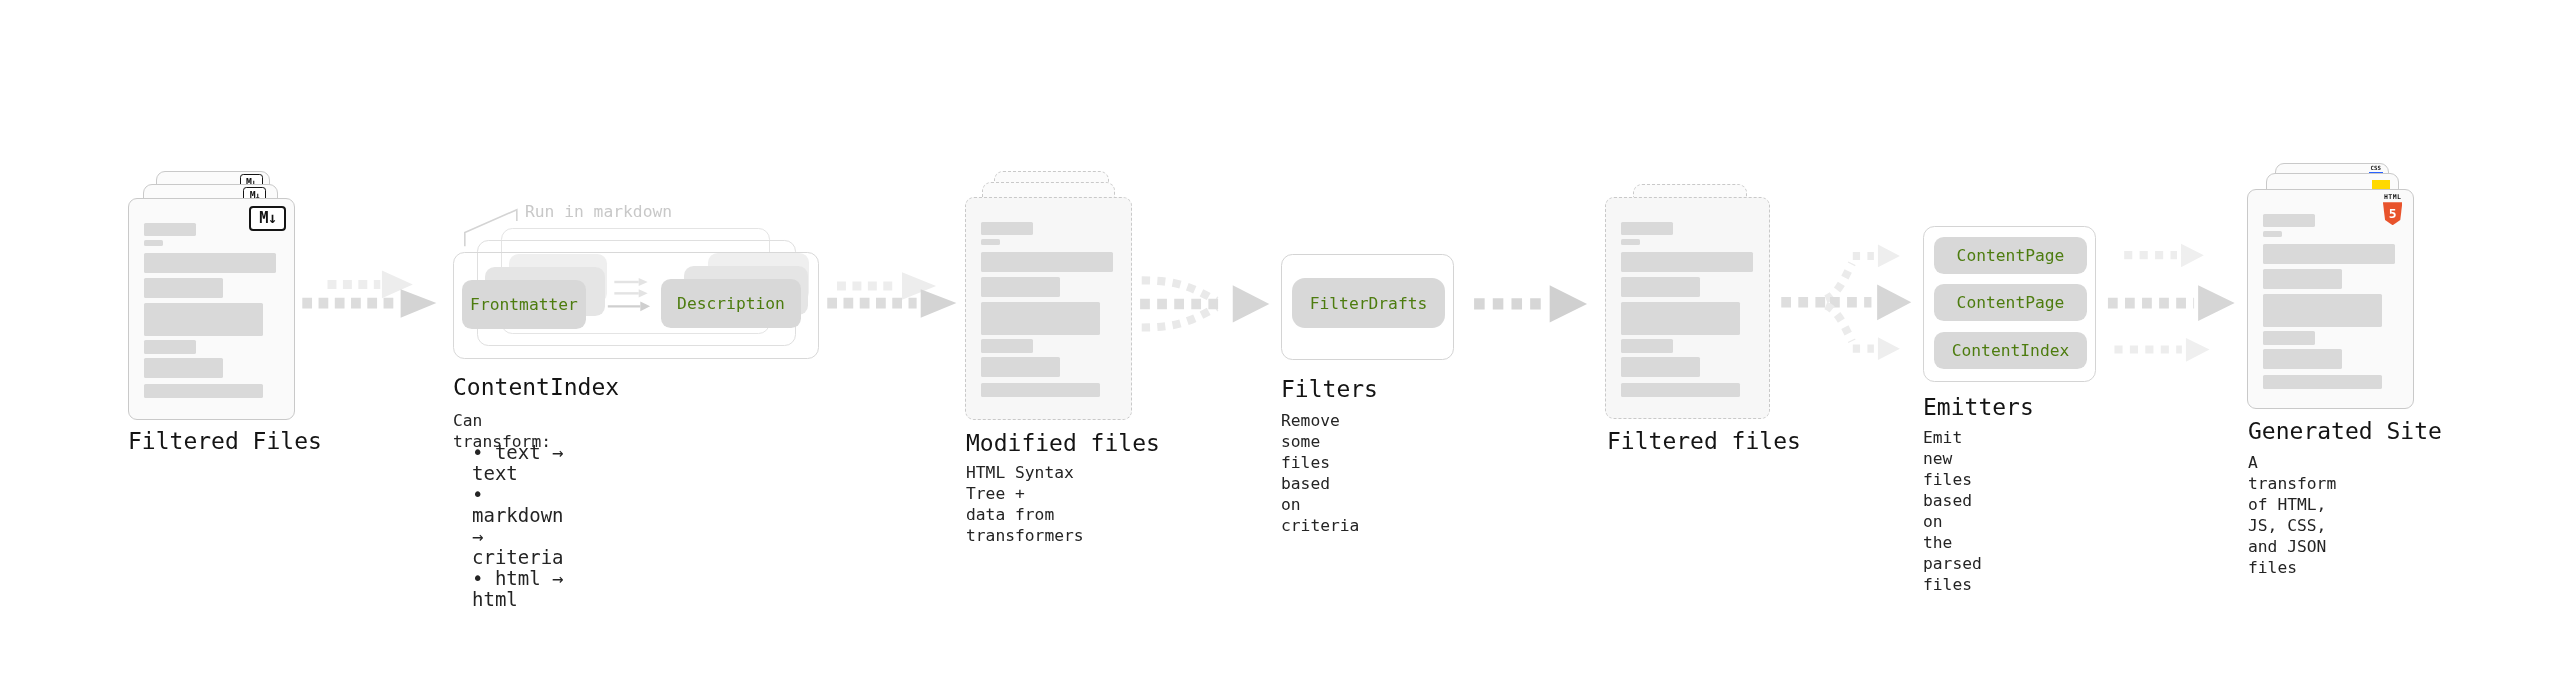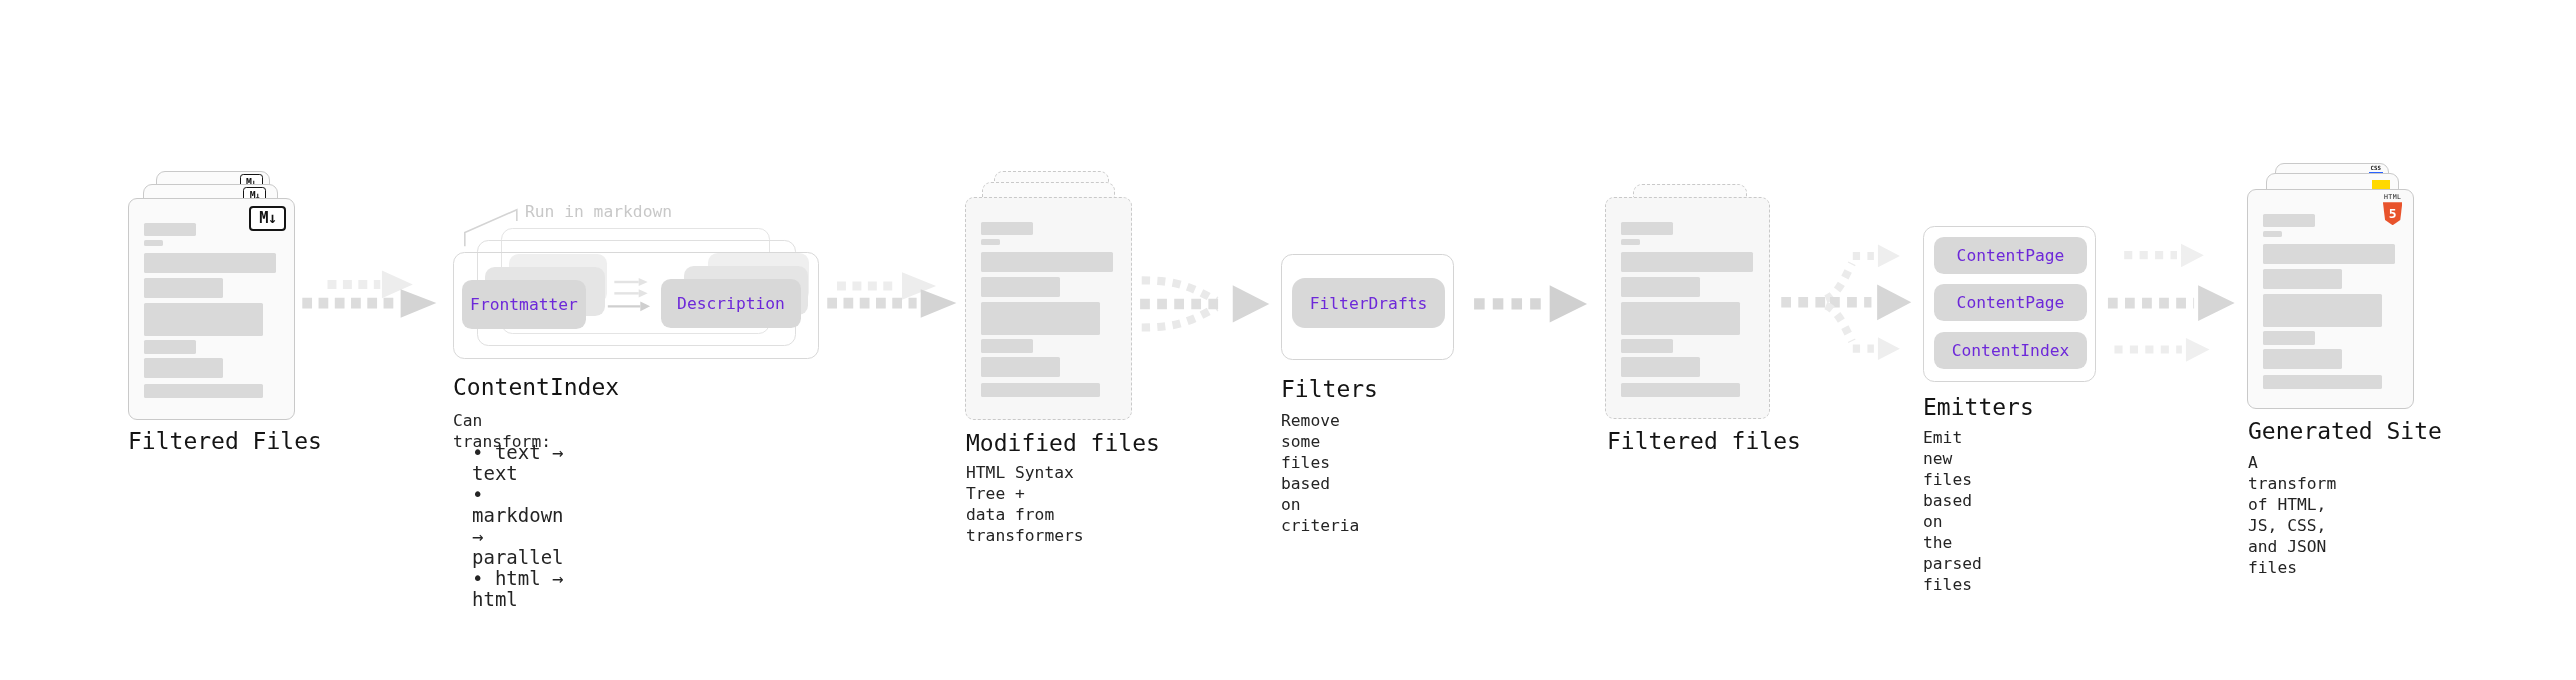--- a/index.html
+++ b/index.html
@@ -27,29 +27,29 @@
   .mdicon{position:absolute;background:#fff;border:2.4px solid #141414;border-radius:4.1px;
           display:flex;align-items:center;justify-content:center;font-weight:bold;color:#141414;
           font-size:15.4px;letter-spacing:-0.8px;z-index:3}
   .mdicon.sm{border-width:1.6px;font-size:9.8px;border-radius:3.3px}
   
   .cssicon{position:absolute;display:flex;flex-direction:column;align-items:center;z-index:3}
   .cssicon .word{font-size:5.7px;line-height:5.7px;font-weight:bold;color:#111;letter-spacing:0.2px}
   .cssicon .bar{width:14.6px;height:2.4px;background:#2962ff;margin-top:0.8px}
   .jsicon{position:absolute;background:#ffd900;z-index:3}
   .html5{position:absolute;display:flex;flex-direction:column;align-items:center;z-index:3}
-  .html5 .word{font-size:6.5px;line-height:6.5px;font-weight:normal;color:#111;letter-spacing:0.4px}
+  .html5 .word{font-size:6.5px;line-height:6.5px;font-weight:bold;color:#111;letter-spacing:0.4px}
   .html5 .shield{width:19.5px;height:23px;margin-top:1.6px;background:#e8532c;
                  clip-path:polygon(0 0,100% 0,89% 77%,50% 100%,11% 77%);
                  display:flex;align-items:center;justify-content:center;color:#fff;font-size:13px;font-weight:bold}
   
   .tfbox{position:absolute;border:1.6px solid #dcdcdc;border-radius:11.4px;background:transparent;box-sizing:border-box;z-index:2}
   
   .pill{position:absolute;background:#d8d8d8;border-radius:9.8px;display:flex;align-items:center;justify-content:center;
-        font-size:16.3px;color:#6d28d9;white-space:nowrap;z-index:4}
+        font-size:16.3px;color:#4d7c0f;white-space:nowrap;z-index:4}
   .echo{position:absolute;border-radius:9.8px;z-index:3}
   .echo.e1{background:#e5e5e5}
   .echo.e2{background:#efefef}
   
   .box{position:absolute;background:#fff;border:1.6px solid #d4d4d4;border-radius:11.4px;box-sizing:border-box;z-index:2}
   
   .title{position:absolute;font-size:23px;line-height:28px;color:#141414;white-space:nowrap;z-index:5}
   .body-text{position:absolute;font-size:16.3px;line-height:21px;color:#242424;white-space:pre-line;z-index:5}
   .annotation{position:absolute;font-size:16.3px;color:#c8c8c8;white-space:nowrap;z-index:5}
   ul.bullets{position:absolute;margin:10px;padding:0;list-style:none;font-size:19px;line-height:21px;color:#242424;z-index:5}
@@ -146,21 +146,21 @@
   <div class="pill" style="left:462px;top:280px;width:124px;height:49px">Frontmatter</div>
 
   <div class="echo e2" style="left:708px;top:253px;width:101px;height:49px"></div>
   <div class="echo e1" style="left:684px;top:266px;width:124px;height:49px"></div>
   <div class="pill" style="left:661px;top:279px;width:140px;height:49px">Description</div>
 
   <div class="title" style="left:453px;top:373px">ContentIndex</div>
   <div class="body-text" style="left:453px;top:410px">Can transform:</div>
   <ul class="bullets" style="left:462px;top:432px">
     <li>• text → text</li>
-    <li>• markdown → parallel</li>
+    <li>• markdown → criteria</li>
     <li>• html → html</li>
   </ul>
 </div>
 
 <div class="stage">
   <div class="page dashed back" style="left:994px;top:171px;width:115px;height:195px"></div>
   <div class="page dashed back" style="left:982px;top:182px;width:133px;height:207px"></div>
   <div class="page dashed" style="left:965px;top:197px;width:167px;height:223px">
     <div class="skel">
       <div></div>

